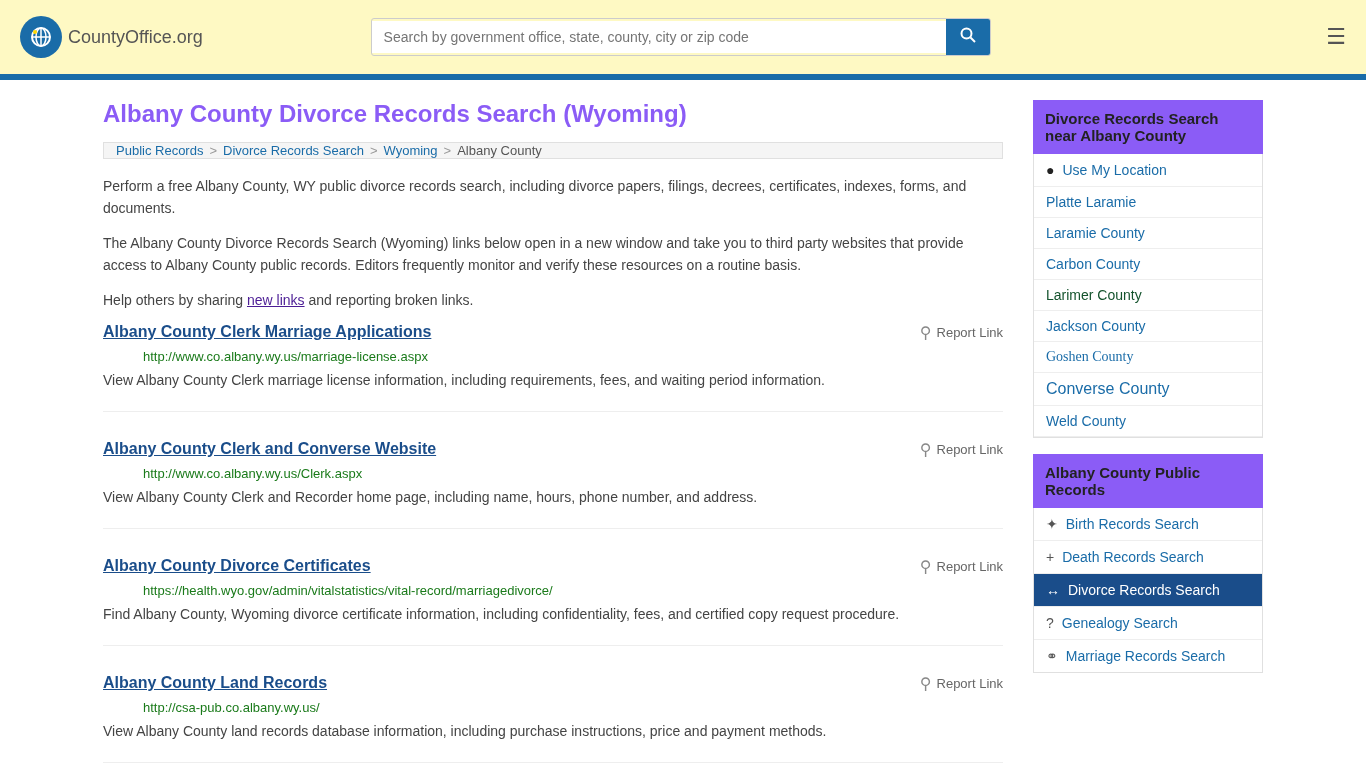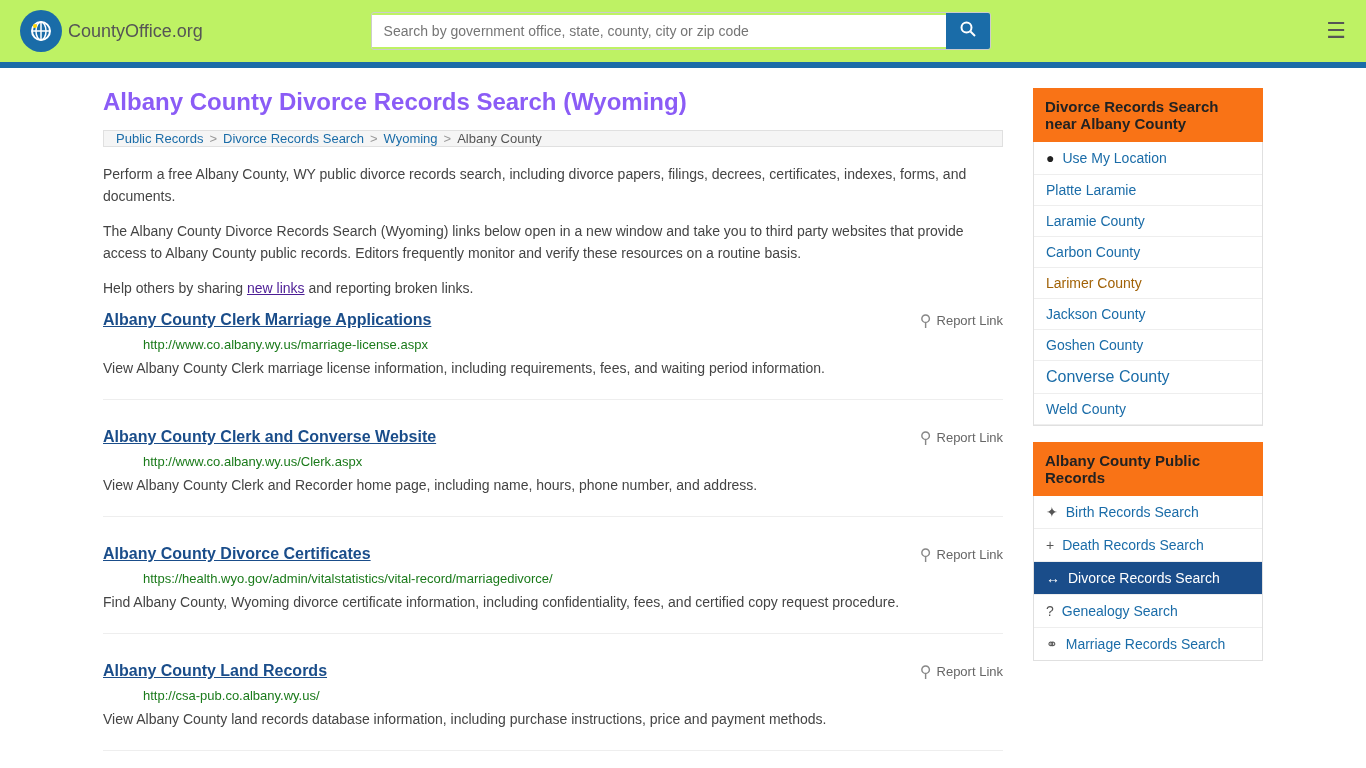--- a/index.html
+++ b/index.html
@@ -1,22 +1,22 @@
 <!DOCTYPE html>
 <html><head>
   <meta charset="utf-8">
   <style>
     * { box-sizing: border-box; margin: 0; padding: 0; }
     body { font-family: Arial, sans-serif; font-size: 14px; color: #333; background: #fff; }
 
     
     #header {
-      background: #bef264;
+      background: #fef9c3;
       border-bottom: 3px solid #1a6ca8;
-      padding: 10px 20px;
+      padding: 16px 20px;
       display: flex;
       align-items: center;
     }
     #logo-area {
       display: flex;
       align-items: center;
       gap: 6px;
       text-decoration: none;
       flex-shrink: 0;
     }
@@ -133,21 +133,21 @@
     }
     .report-icon { font-size: 16px; color: #888; }
     .result-url { color: #1a7a1a; font-size: 13px; margin-bottom: 6px; padding-left: 40px; }
     .result-desc { font-size: 14px; color: #444; line-height: 1.5; }
 
     
     .sidebar-section {
       margin-bottom: 16px;
     }
     .sidebar-header {
-      background: #f97316;
+      background: #8b5cf6;
       padding: 10px 12px;
       font-weight: bold;
       font-size: 15px;
       color: #222;
       margin-bottom: 0;
     }
     .sidebar-list { list-style: none; border: 1px solid #e0e0e0; border-top: none; }
     .sidebar-list li {
       border-bottom: 1px solid #eee;
       padding: 8px 12px;
@@ -280,23 +280,23 @@
       <div class="sidebar-header">Divorce Records Search near Albany County</div>
       <div style="border:1px solid #e0e0e0; border-top:none;">
         <div class="use-location-row">
           <span class="loc-icon">●</span>
           <a href="#">Use My Location</a>
         </div>
         <div id="nearby-counties">
             <div style="padding: 7px 12px; border-bottom: 1px solid rgb(238, 238, 238); font-size: 14px;"><a href="#" style="color:#1a6ca8;text-decoration:none;">Platte Laramie</a></div>
             <div style="padding: 7px 12px; border-bottom: 1px solid rgb(238, 238, 238); font-size: 14px;"><a href="#" style="color:#1a6ca8;text-decoration:none;">Laramie County</a></div>
             <div style="padding: 7px 12px; border-bottom: 1px solid rgb(238, 238, 238); font-size: 14px;"><a href="#" style="color:#1a6ca8;text-decoration:none;">Carbon County</a></div>
-            <div style="padding: 7px 12px; border-bottom: 1px solid rgb(238, 238, 238); font-size: 14px;"><a href="#" style="color:#a16207;text-decoration:none;">Larimer County</a></div>
+            <div style="padding: 7px 12px; border-bottom: 1px solid rgb(238, 238, 238); font-size: 14px;"><a href="#" style="color:#14532d;text-decoration:none;">Larimer County</a></div>
             <div style="padding: 7px 12px; border-bottom: 1px solid rgb(238, 238, 238); font-size: 14px;"><a href="#" style="color:#1a6ca8;text-decoration:none;">Jackson County</a></div>
-            <div style="padding: 7px 12px; border-bottom: 1px solid rgb(238, 238, 238); font-size: 14px;"><a href="#" style="color:#1a6ca8;text-decoration:none;">Goshen County</a></div>
+            <div style="padding: 7px 12px; border-bottom: 1px solid rgb(238, 238, 238); font-size: 14px; font-family: Liberation Serif, serif;"><a href="#" style="color:#1a6ca8;text-decoration:none;">Goshen County</a></div>
             <div style="padding: 7px 12px; border-bottom: 1px solid rgb(238, 238, 238); font-size: 16px;"><a href="#" style="color:#1a6ca8;text-decoration:none;">Converse County</a></div>
             <div style="padding: 7px 12px; border-bottom: 1px solid rgb(238, 238, 238); font-size: 14px;"><a href="#" style="color:#1a6ca8;text-decoration:none;">Weld County</a></div>
           </div>
       </div>
     </div>
 
     <div class="sidebar-section">
       <div class="sidebar-header">Albany County Public Records</div>
       <ul class="sidebar-list" id="public-records-list">
           <li>

